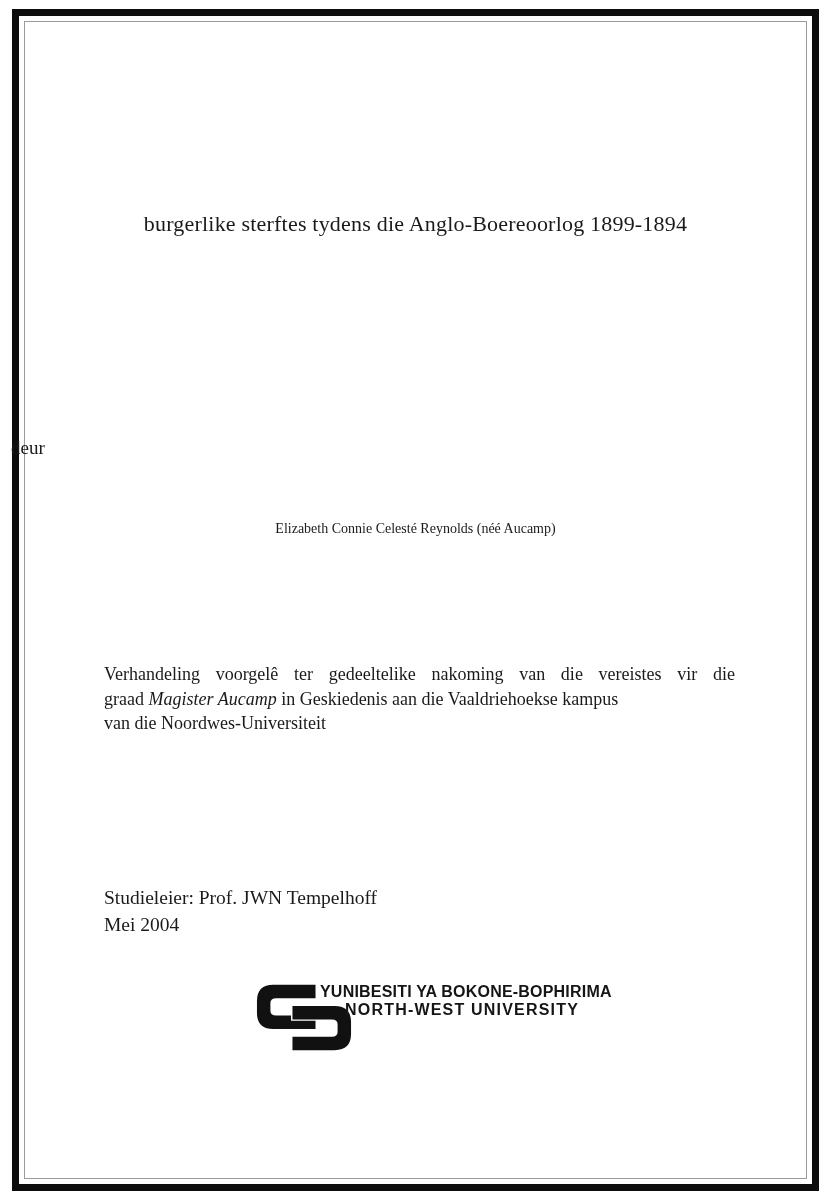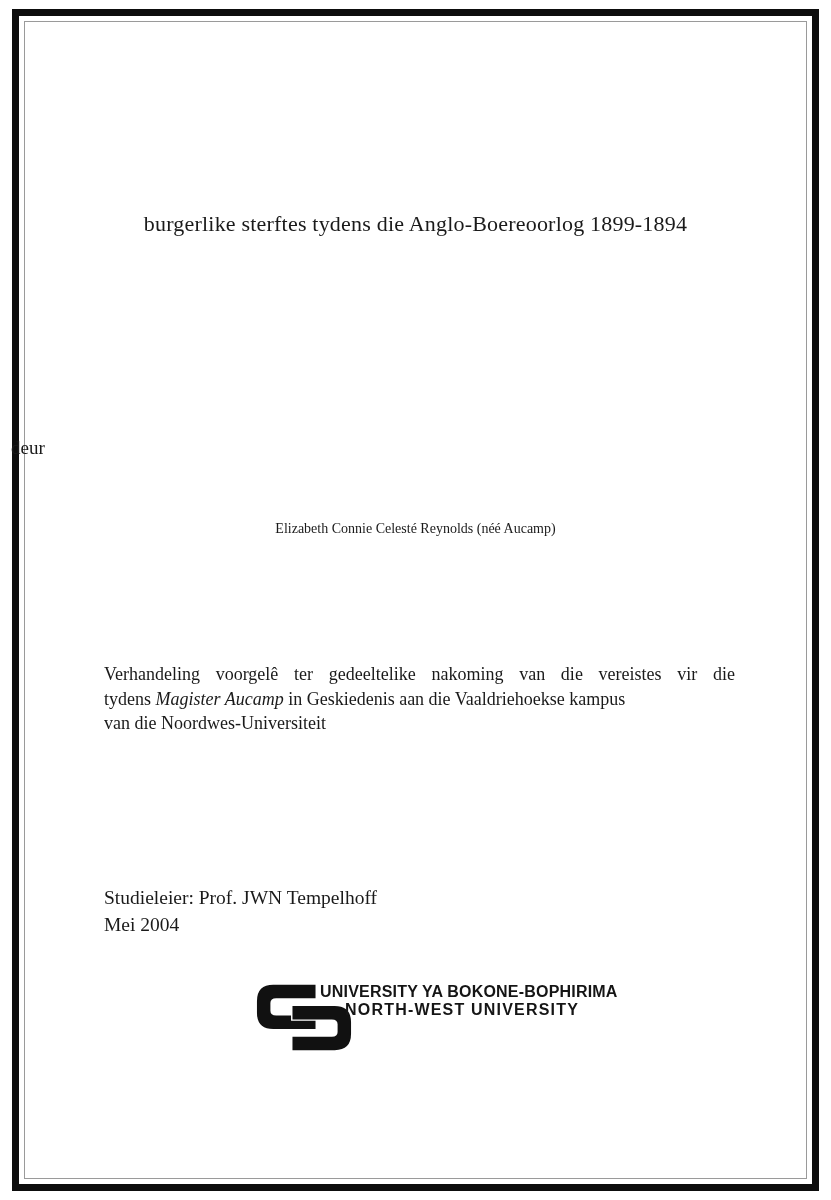--- a/index.html
+++ b/index.html
@@ -99,38 +99,38 @@
     <div>burgerlike sterftes tydens die Anglo-Boereoorlog 1899-1894</div>
   </div>
 
   <div class="byline">deur</div>
 
   <div class="author">Elizabeth Connie Celesté Reynolds (néé Aucamp)</div>
 
   <div class="statement">
     <div class="justify">Verhandeling voorgelê ter gedeeltelike nakoming van die vereistes vir die</div>
     <div>
-      <span>tydens</span>
+      <span>graad</span>
       <span class="italic">Magister Aucamp</span>
       <span>in Geskiedenis aan die Vaaldriehoekse kampus</span>
     </div>
     <div>van die Noordwes-Universiteit</div>
   </div>
 
   <div class="supervisor-block">
     <div>Studieleier: Prof. JWN Tempelhoff</div>
     <div>Mei 2004</div>
   </div>
 
   <div class="logo">
     <svg class="logo-mark" viewBox="0 0 100 76" xmlns="http://www.w3.org/2000/svg" aria-hidden="true">
 
       <path d="M62 4 H18 Q1 4 1 21 V33 Q1 50 18 50 H62 V36 H21 Q15 36 15 31 V23 Q15 18 21 18 H62 Z" fill="#111111"></path>
 
       <path d="M62 4 H18 Q1 4 1 21 V33 Q1 50 18 50 H62 V36 H21 Q15 36 15 31 V23 Q15 18 21 18 H62 Z" transform="translate(100 76) rotate(180)" fill="#111111" stroke="#ffffff" stroke-width="3" paint-order="stroke"></path>
     </svg>
     <div class="logo-text">
-      <div>UNIVERSITY YA BOKONE-BOPHIRIMA</div>
+      <div>YUNIBESITI YA BOKONE-BOPHIRIMA</div>
       <div class="indent">NORTH-WEST UNIVERSITY</div>
     </div>
   </div>
 
 </div>
 
 </body></html>

